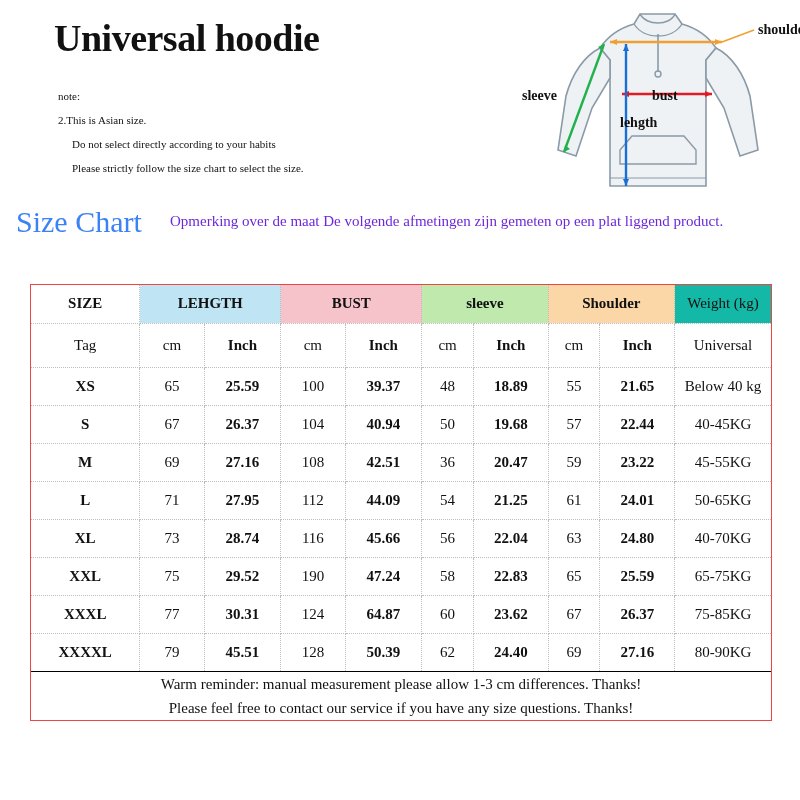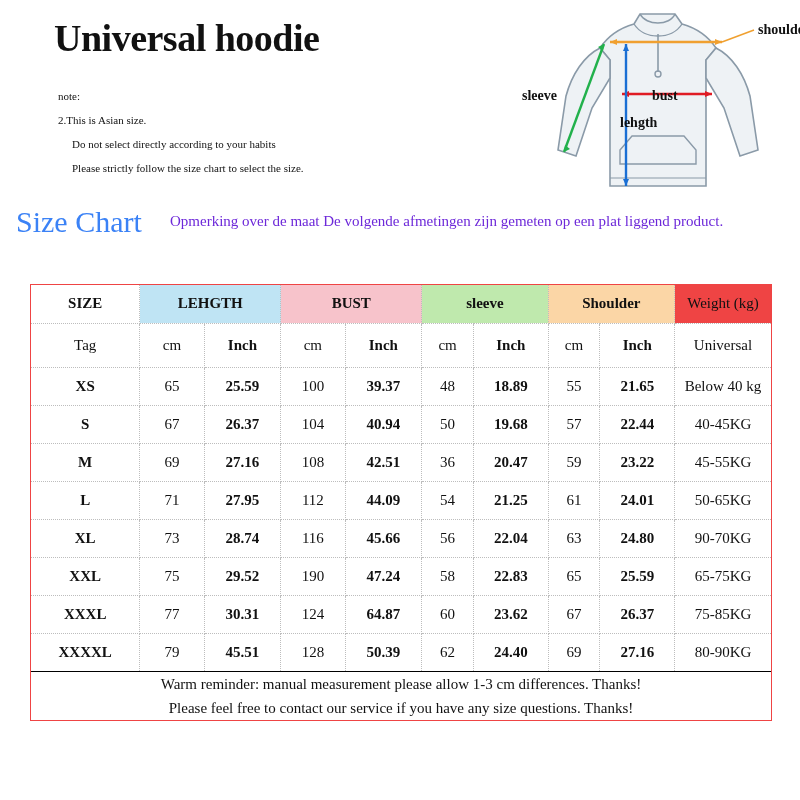--- a/index.html
+++ b/index.html
@@ -118,21 +118,21 @@
   
   table.sizes tr td:first-child, table.sizes tr th:first-child { border-left: none; }
   table.sizes tr td:last-child,  table.sizes tr th:last-child  { border-right: none; }
   table.sizes tr:first-child th, table.sizes tr:first-child td { border-top: none; }
 
   .hdr-size   { background: #ffffff; font-weight: bold; font-size: 17px; }
   .hdr-length { background: #bfe4f4; font-weight: bold; font-size: 17px; }
   .hdr-bust   { background: #f7c3cb; font-weight: bold; font-size: 17px; }
   .hdr-sleeve { background: #bfe9ad; font-weight: bold; font-size: 16px; }
   .hdr-should { background: #fbd6a6; font-weight: bold; font-size: 16px; }
-  .hdr-weight { background: #ef4444; font-weight: normal; font-size: 16px; }
+  .hdr-weight { background: #14b8a6; font-weight: normal; font-size: 16px; }
 
   .sub { height: 44px; font-size: 15px; }
   .sub .b { font-weight: bold; }
 
   .row td { height: 41px; }
   .sizecell { font-weight: bold; font-size: 17px; }
   .inchcell { font-weight: bold; }
   .two-line { font-size: 14px; line-height: 17px; }
 
   .footer-cell {
@@ -299,21 +299,21 @@
       <tr class="row">
         <td class="sizecell">XL</td>
         <td>73</td>
         <td class="inchcell">28.74</td>
         <td>116</td>
         <td class="inchcell">45.66</td>
         <td>56</td>
         <td class="inchcell">22.04</td>
         <td>63</td>
         <td class="inchcell">24.80</td>
-        <td>90-70KG</td>
+        <td>40-70KG</td>
       </tr>
 
       <tr class="row">
         <td class="sizecell">XXL</td>
         <td>75</td>
         <td class="inchcell">29.52</td>
         <td>190</td>
         <td class="inchcell">47.24</td>
         <td>58</td>
         <td class="inchcell">22.83</td>

